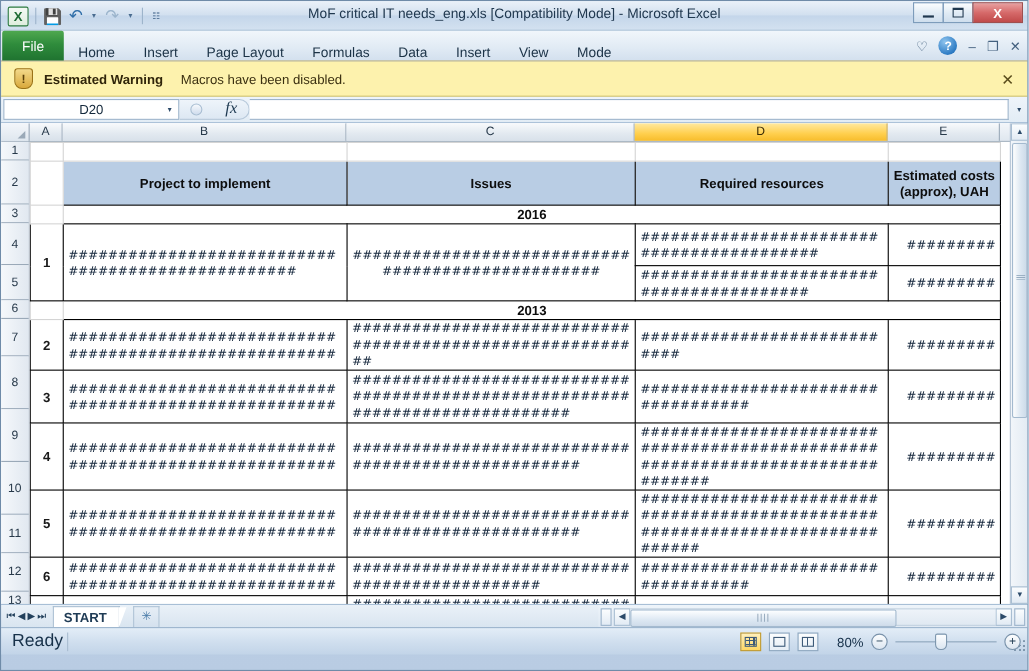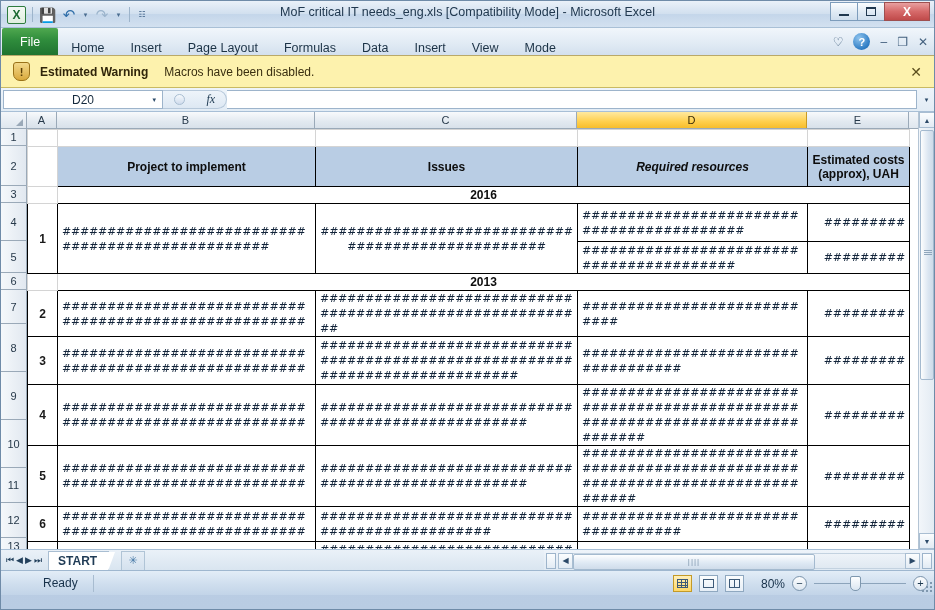--- a/index.html
+++ b/index.html
@@ -182,21 +182,21 @@
     border: 1px solid #b6c8da;
     border-left: none;
     margin: 2px 0;
     border-radius: 0 10px 10px 0;
   }
   .fb-dot {
     width: 11px; height: 11px; border-radius: 50%;
     background: linear-gradient(#f6f9fc, #cfdced);
     border: 1px solid #a9bed2;
   }
-  .fx { font-style: italic; font-size: 12px; color: #1c3850; font-family: "Liberation Serif", serif; }
+  .fx { font-style: italic; font-size: 15px; color: #1c3850; font-family: "Liberation Serif", serif; }
   .finput {
     flex: 1;
     background: #fff;
     border: 1px solid #9db4cb;
     border-left: none;
     margin: 2px 2px 2px 0;
     font-size: 12px;
     padding-left: 4px;
     display: flex; align-items: center;
     color: #14293c;
@@ -273,21 +273,21 @@
   }
   table.ss td {
     border: 1px solid #d4d4d4;
     vertical-align: middle;
     padding: 0 4px;
     overflow: hidden;
   }
   td.cA { width: 30px; }
   td.cB { width: 258px; }
   td.cC { width: 262px; }
-  td.cD { width: 230px; font-style: italic; }
+  td.cD { width: 230px; }
   td.cE { width: 102px; }
 
   .bx { border: 1px solid #000 !important; }
   .hdrcell {
     background: #b9cde4;
     border: 1px solid #000 !important;
     text-align: center;
     font-weight: bold;
     font-size: 12px;
     color: #0d0d0d;
@@ -412,24 +412,23 @@
 
   
   .statusbar {
     position: relative;
     height: 25px;
     background: linear-gradient(#e3edf7, #cfdeee 55%, #c2d4e8);
     border-top: 1px solid #9fb7cf;
     display: flex; align-items: center;
   }
   .ready {
-    font-size: 12px; color: #17314a;
+    font-size: 16px; color: #17314a;
     padding-left: 10px;
     width: 60px;
-    margin-left: 32px;
   }
   .sb-sep { width: 1px; height: 17px; background: #a8bcd0; }
   .status-right {
     position: absolute; right: 6px; top: 0;
     height: 25px;
     display: flex; align-items: center; gap: 7px;
   }
   .viewbtn {
     width: 19px; height: 17px;
     border: 1px solid #8fa8c0;

